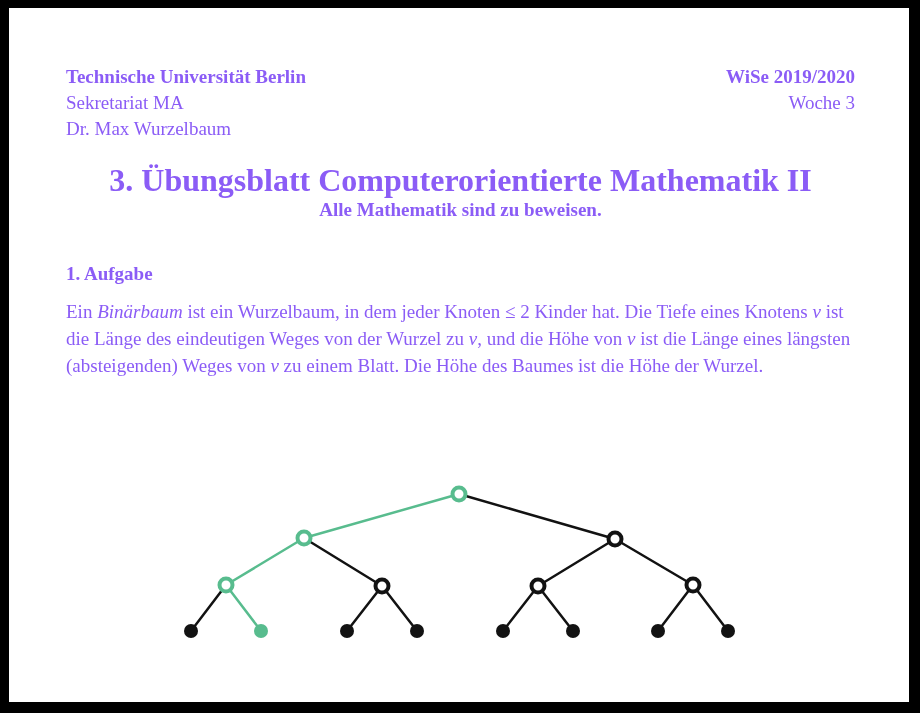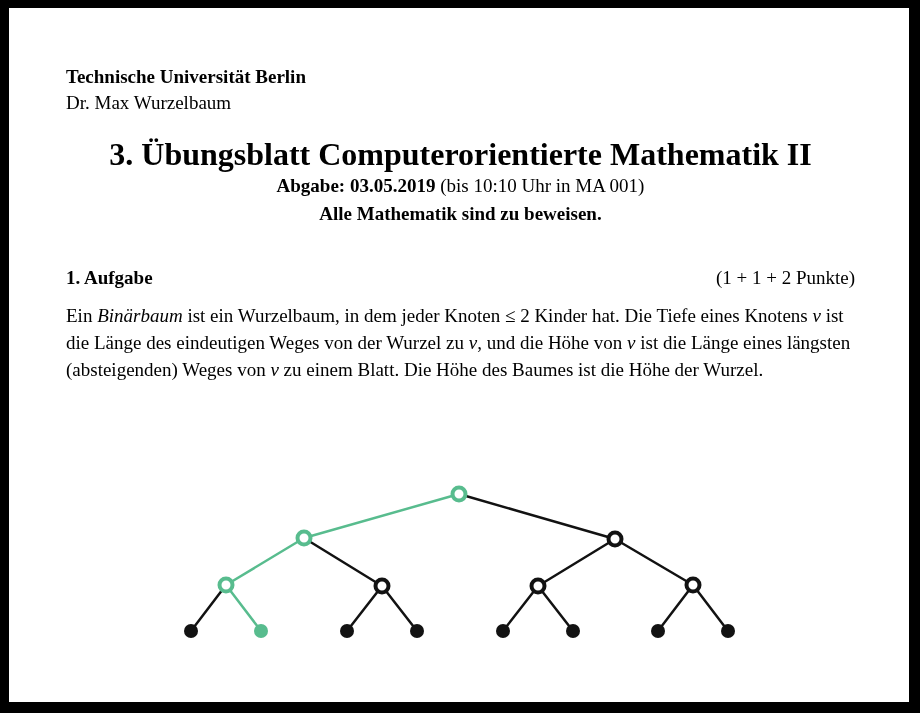--- a/index.html
+++ b/index.html
@@ -2,21 +2,21 @@
 <html><head>
 <meta charset="utf-8">
 <style>
   html,body { margin:0; padding:0; background:#000; }
   #frame {
     position:relative; width:920px; height:713px; background:#000;
     font-family:"Liberation Serif","DejaVu Serif",serif; overflow:hidden;
   }
   #page {
     position:absolute; top:8px; left:9px; right:11px; bottom:11px;
-    background:#ffffff; color:#000000;
+    background:#ffffff; color:#8b5cf6;
   }
   .content { padding:56px 54px 0 57px; }
   .hdr-row { display:flex; justify-content:space-between; font-size:19px; line-height:26px; }
   .hdr-left .b, .hdr-right .b { font-weight:bold; }
   .hdr-right { text-align:right; }
   .title { text-align:center; font-weight:bold; font-size:32px; line-height:32px; margin-top:22px; }
   .deadline { text-align:center; font-size:19px; line-height:28px; margin-top:2px; }
   .deadline .b { font-weight:bold; }
   .note { text-align:center; font-size:19px; line-height:28px; font-weight:bold; }
   .task-row { display:flex; justify-content:space-between; font-size:19px; line-height:28px; margin-top:36px; }
@@ -30,33 +30,36 @@
 </head>
 <body>
 
 <div id="frame">
   <div id="page">
     <div class="content">
 
       <div class="hdr-row">
         <div class="hdr-left">
           <div class="b">Technische Universität Berlin</div>
+          <div>Sekretariat MA</div>
           <div>Dr. Max Wurzelbaum</div>
+        </div>
+        <div class="hdr-right">
+          <div class="b">WiSe 2019/2020</div>
+          <div>Woche 3</div>
         </div>
       </div>
 
       <div class="title">3. Übungsblatt Computerorientierte Mathematik II</div>
 
-      <div class="deadline"><span class="b">Abgabe: 03.05.2019</span><span> (bis 10:10 Uhr in MA 001)</span></div>
 
       <div class="note">Alle Mathematik sind zu beweisen.</div>
 
       <div class="task-row">
         <div class="task-label">1. Aufgabe</div>
-        <div>(1 + 1 + 2 Punkte)</div>
       </div>
 
       <div class="para"><span>Ein </span><em>Binärbaum</em><span> ist ein Wurzelbaum, in dem jeder Knoten ≤ 2 Kinder hat. Die Tiefe eines Knotens </span><em>v</em><span> ist die Länge des eindeutigen Weges von der Wurzel zu </span><em>v</em><span>, und die Höhe von </span><em>v</em><span> ist die Länge eines längsten (absteigenden) Weges von </span><em>v</em><span> zu einem Blatt. Die Höhe des Baumes ist die Höhe der Wurzel.</span></div>
 
     </div>
   </div>
 
   <svg id="tree-overlay" viewBox="0 0 920 713" xmlns="http://www.w3.org/2000/svg">
       <line x1="459" y1="494" x2="304" y2="538" stroke="#58bc8e" stroke-width="2.5" stroke-linecap="round"></line>
       <line x1="459" y1="494" x2="615" y2="539" stroke="#121212" stroke-width="2.5" stroke-linecap="round"></line>

